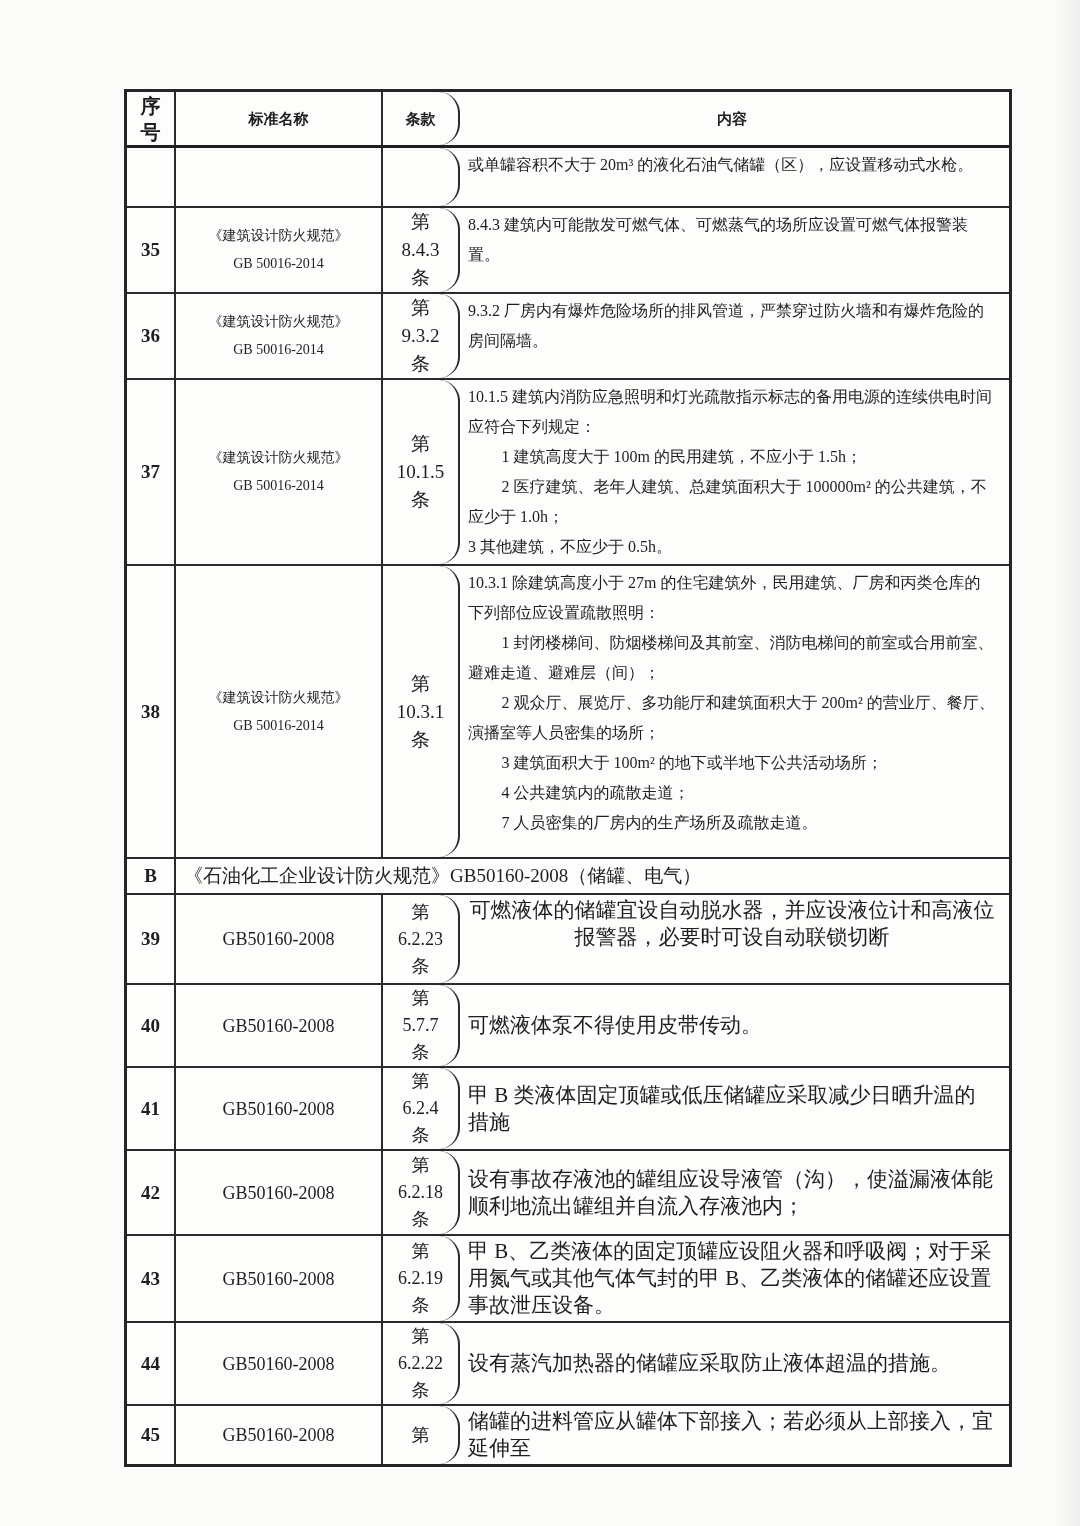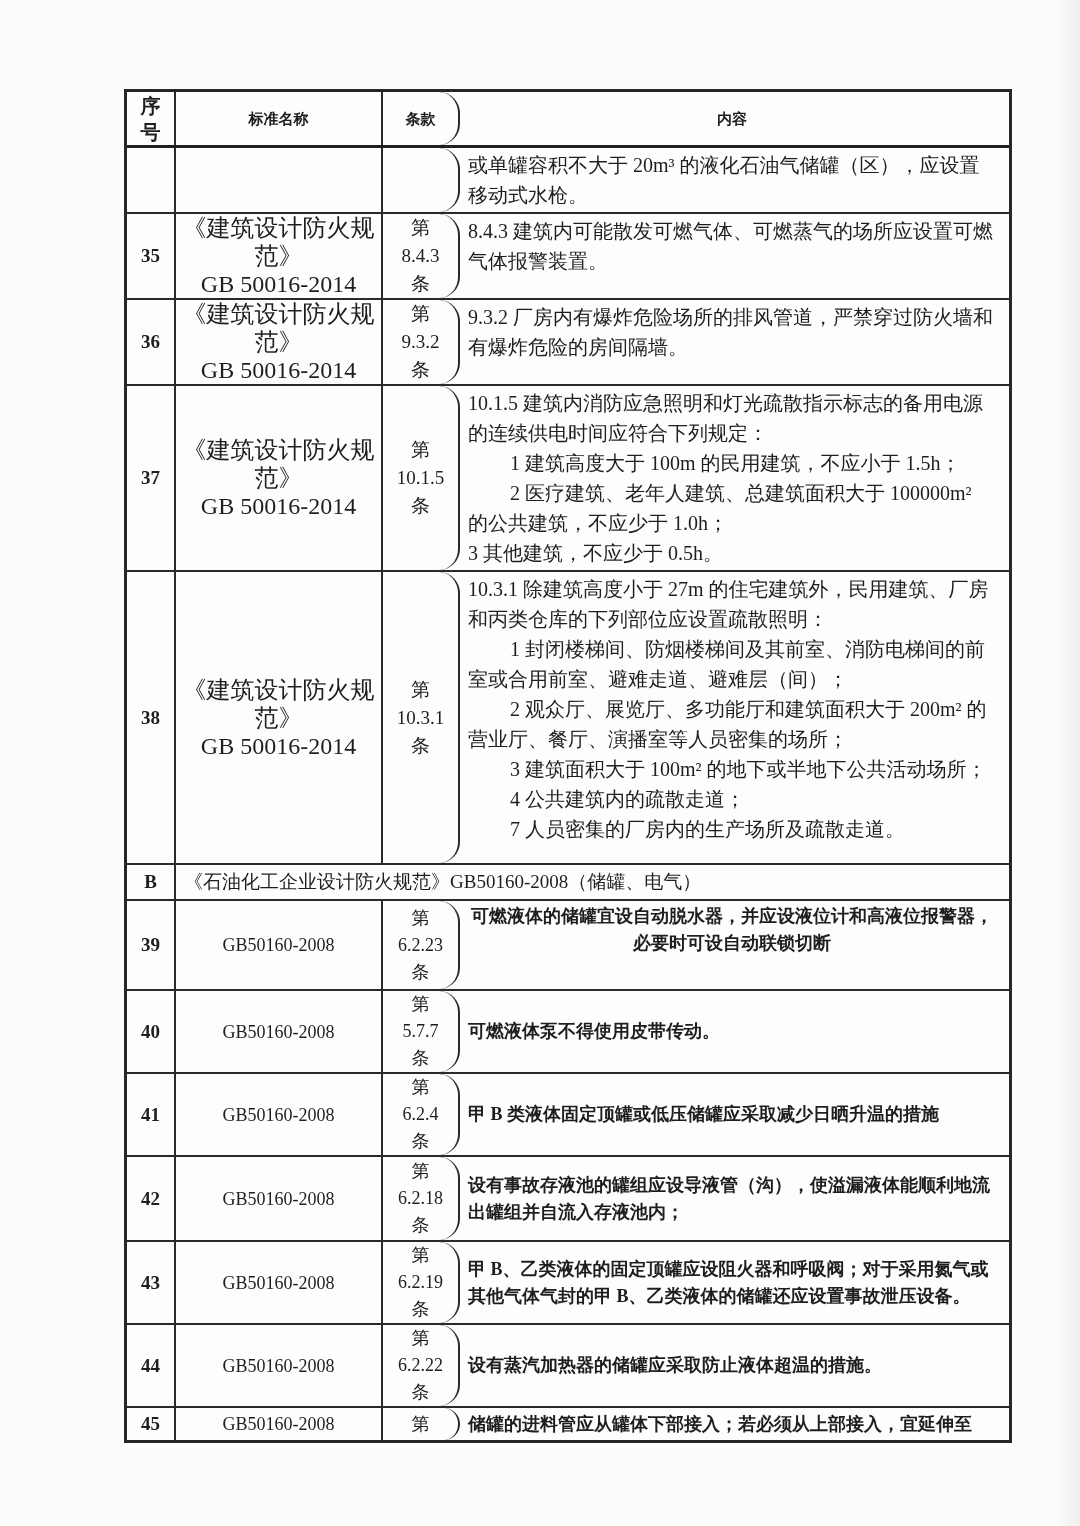--- a/index.html
+++ b/index.html
@@ -22,33 +22,33 @@
     box-sizing:border-box;
     background:#fdfdfc;
   }
   .row{display:flex;border-bottom:2px solid #2a2a2a;box-sizing:border-box;}
   .row:last-child{border-bottom:none;}
   .row.hdr{border-bottom:3px solid #1f1f1f;}
   .c{box-sizing:border-box;display:flex;flex-direction:column;justify-content:center;}
   .c1{width:49px;border-right:2px solid #2a2a2a;align-items:center;text-align:center;
       font-weight:bold;font-size:19px;line-height:24px;white-space:pre-line;}
   .c2{width:207px;border-right:2px solid #2a2a2a;align-items:center;text-align:center;
-      font-size:24px;line-height:28px;white-space:pre-line;}
+      font-size:14px;line-height:28px;white-space:pre-line;}
   .c3{width:77px;border-right:2px solid #2a2a2a;align-items:center;text-align:center;
       font-size:19px;line-height:28px;white-space:pre-line;border-radius:21px;}
-  .c4{flex:1;padding:2px 13px 2px 8px;text-align:left;font-size:20px;line-height:30px;}
+  .c4{flex:1;padding:2px 13px 2px 8px;text-align:left;font-size:16px;line-height:30px;}
   .cspan{flex:1;padding:1px 8px;text-align:left;font-size:19px;line-height:26px;justify-content:center;border-radius:9px;}
   .hdr .c{font-weight:bold;font-size:15px;}
   .hdr .c1{font-size:20px;line-height:26px;}
   .vtop{justify-content:flex-start;}
   .hcenter{text-align:center;}
   .para{margin:0;}
   .para.indent{text-indent:2.1em;}
   
-  .s2 .c4{font-size:18px;line-height:27px;font-weight:bold;}
+  .s2 .c4{font-size:21px;line-height:27px;}
   .s2 .c3{font-size:18px;line-height:27px;}
   .s2 .c2{font-size:18px;}
 </style>
 </head>
 <body>
 
 <div class="scan-edge"></div>
 
 <div class="tbl">
 

